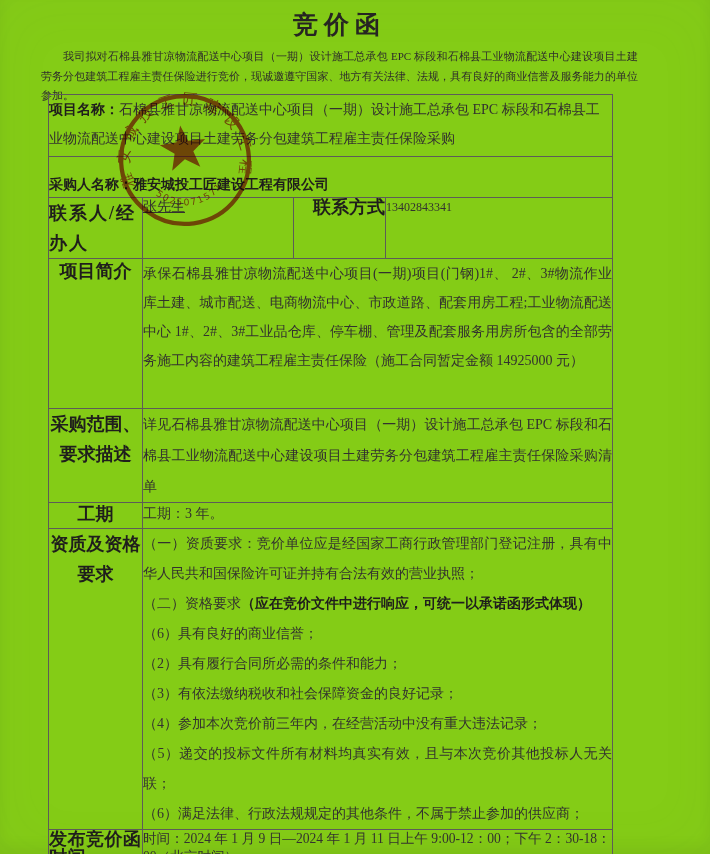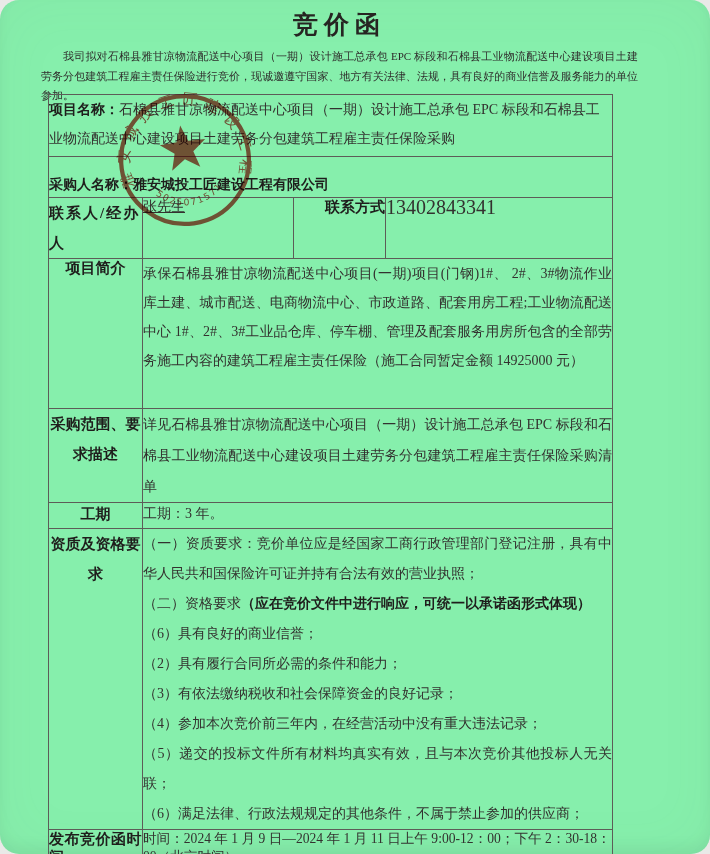--- a/index.html
+++ b/index.html
@@ -1,25 +1,24 @@
 <!DOCTYPE html>
 <html style="--seal-color: #c9362b;"><head>
 <meta charset="utf-8">
 <style>
   html,body{margin:0;padding:0;background:#e9e9e7;}
   .page{
     position:relative;
     width:710px;height:854px;
     margin:0 auto;
-    background:#86efac;
+    background:#84cc16;
     overflow:hidden;
     font-family:"Liberation Serif","DejaVu Serif",serif;
     color:#2e2d2b;
     box-shadow:inset 0 -8px 14px rgba(0,0,0,.05), inset 0 0 60px rgba(120,115,105,.05);
-    border-radius:19px;
   }
   .content{position:absolute;left:41px;top:6px;width:597px;}
   .doc-title{
     text-align:center;
     font-size:25px;font-weight:bold;
     letter-spacing:6px;
     margin:2px 0 6px 0;
     color:#262522;
   }
   .intro{
@@ -37,37 +36,37 @@
   }
   .bid-table td{
     border:1px solid #5d5c58;
     vertical-align:top;
     padding:0;
     overflow:hidden;
   }
   .lbl{
     font-weight:bold;
     text-align:center;
-    font-size:15px;
+    font-size:18px;
     color:#1f1e1c;
   }
   .val{color:#33322f;}
   .cell-pad{padding:6px 6px 2px 12px;}
   
   .r1 .cell-pad{line-height:29px;}
   .r1 .inline-lbl{font-weight:bold;color:#1f1e1c;}
   .r2 .cell-pad{line-height:24px;padding-top:16px;font-weight:bold;color:#1f1e1c;}
   .r3 td{vertical-align:top;}
   .contact-lbl{
     text-align:left;padding:8px 4px 0 8px;
     line-height:30px;letter-spacing:2px;
   }
   .contact-name{padding:10px 4px 0 10px;line-height:18px;text-decoration:underline;}
   .contact-method{text-align:right;padding:10px 4px 0 9px;line-height:18px;}
-  .contact-phone{padding:10px 4px 0 13px;line-height:18px;font-size:20px;}
+  .contact-phone{padding:10px 4px 0 13px;line-height:18px;font-size:12px;}
   .summary-lbl{padding-top:13px;margin-top:48px;}
   .summary-val{line-height:29px;padding-top:9px;text-align:justify;margin-left:20px;}
   .scope-lbl{vertical-align:middle;line-height:30px;}
   .scope-val{line-height:31px;padding-top:10px;text-align:justify;}
   .duration-lbl{vertical-align:middle;line-height:22px;}
   .duration-val{line-height:22px;padding-top:2px;}
   .qual-lbl{vertical-align:middle;line-height:30px;}
   .qual-val{padding-top:8px;}
   .req-line{line-height:30px;text-align:justify;}
   .req-line b{color:#1f1e1c;}

